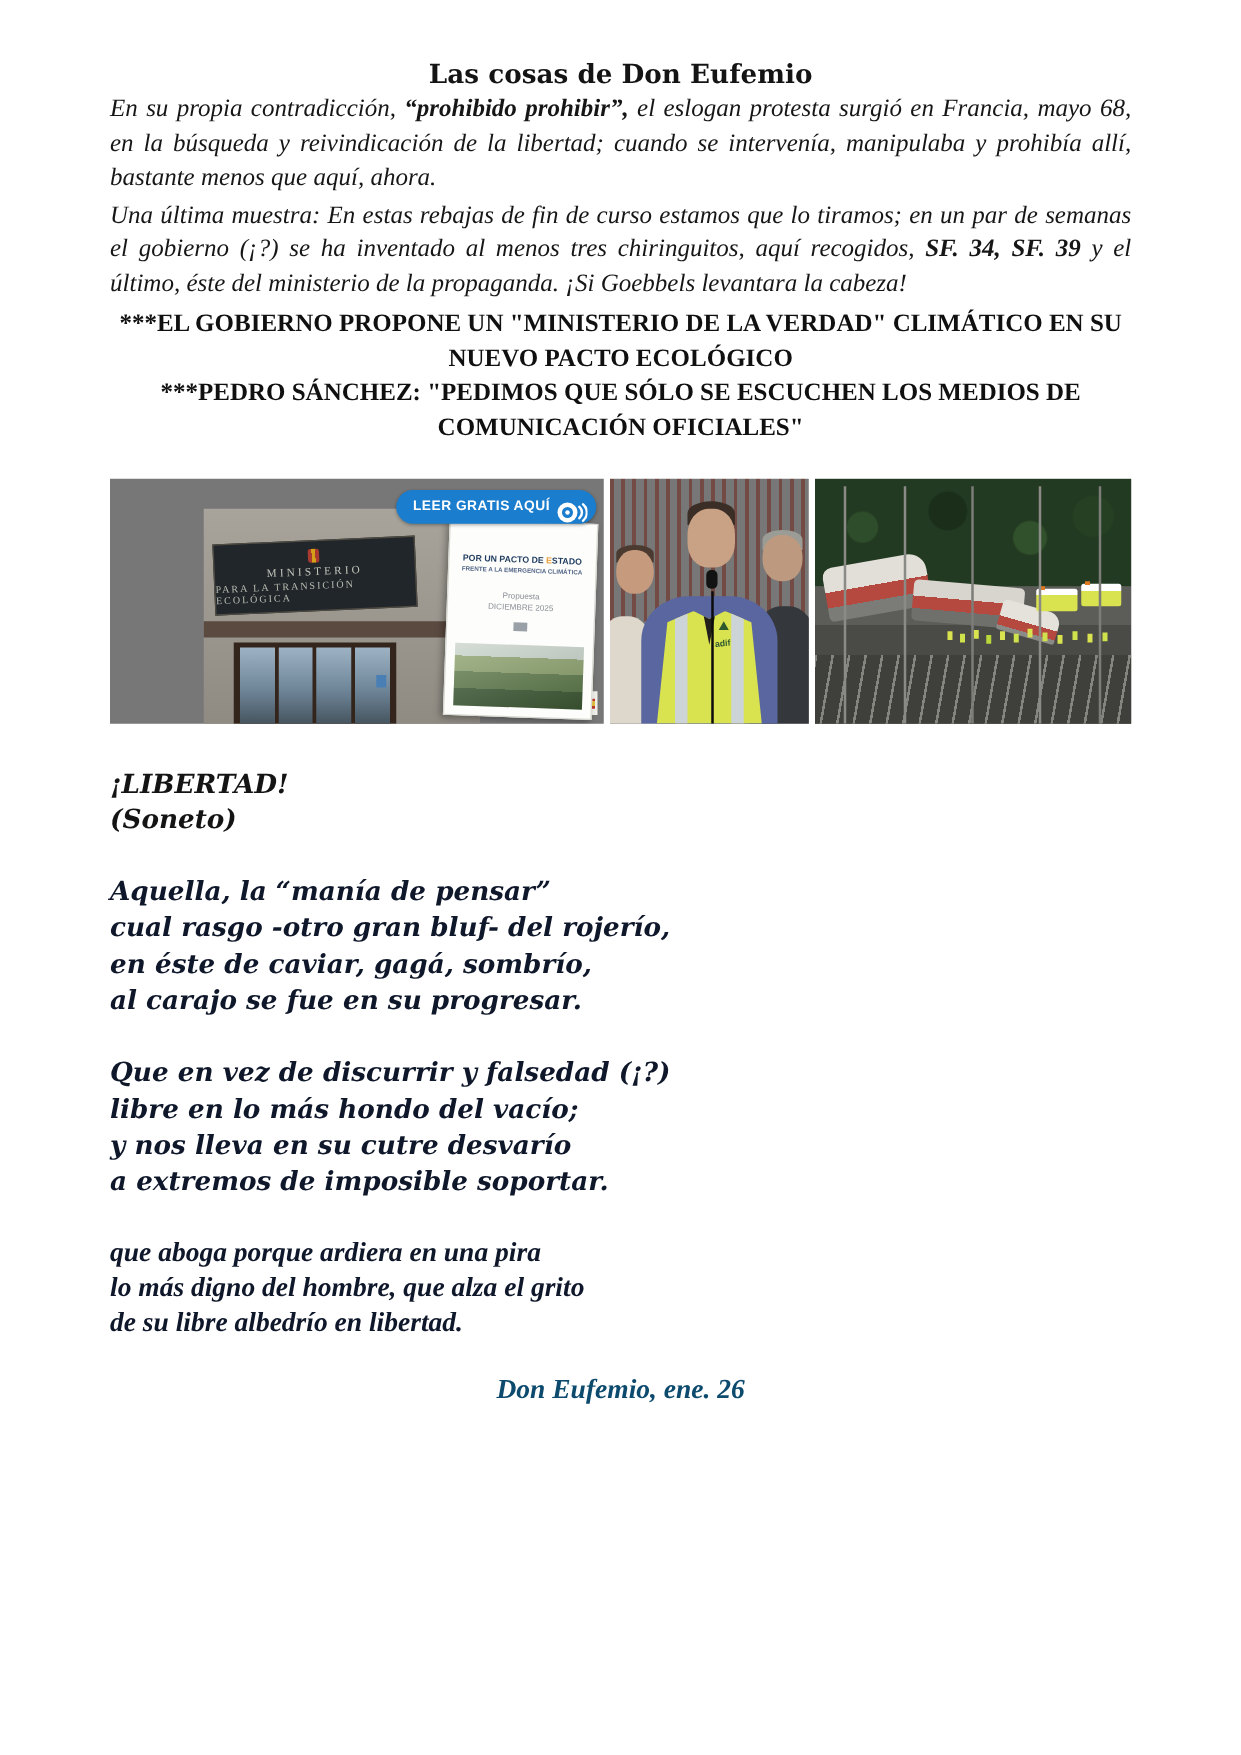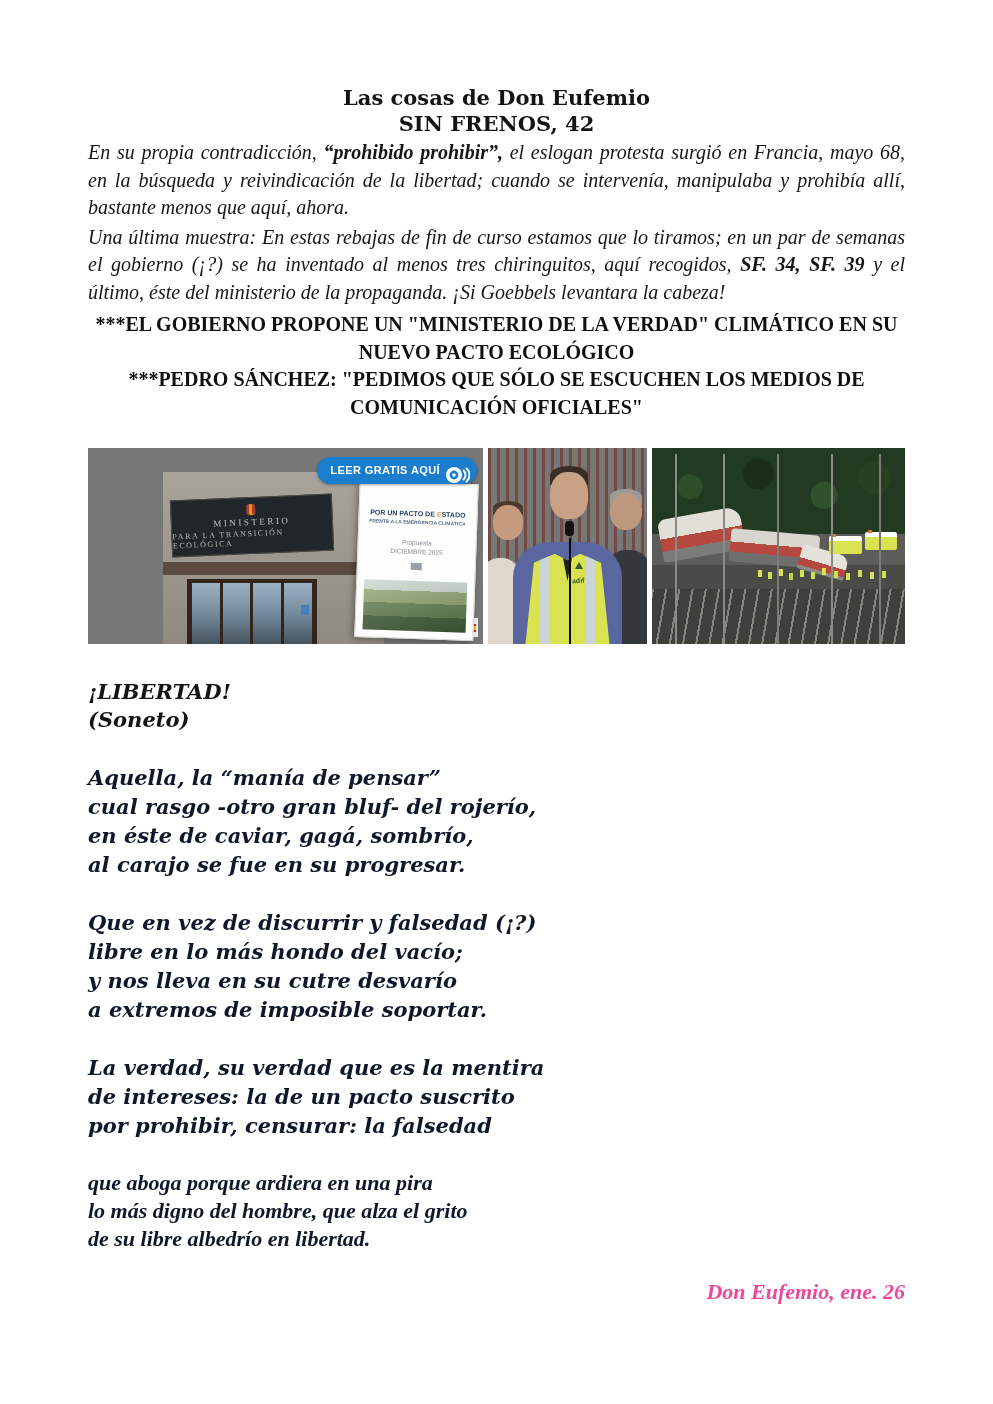--- a/index.html
+++ b/index.html
@@ -1,17 +1,17 @@
 <!DOCTYPE html>
 <html><head>
 <meta charset="utf-8">
 <style>
   html,body{margin:0;padding:0;background:#ffffff;}
   .page{position:relative;width:993px;height:1404px;background:#fff;color:#151515;
-        box-sizing:border-box;padding:85px 88px 0 88px;overflow:hidden;
+        box-sizing:border-box;padding:46px 88px 0 88px;overflow:hidden;
         font-family:"Liberation Serif",serif;}
   
   .title,.subtitle{margin:0;text-align:center;font:bold 21px/26px "DejaVu Serif",serif;color:#141414;}
   
   .body-par{margin:2px 0 0 0;font:italic 20px/27.5px "Liberation Serif",serif;
             text-align:justify;color:#161616;}
   .body-par .b{font-weight:bold;}
   
   .headlines{margin-top:5px;}
   .headline{margin:0;text-align:center;font:bold 20px/27.5px "Liberation Serif",serif;color:#101010;}
@@ -106,29 +106,28 @@
       box-shadow:10px 2px #cfe24c,21px -1px #d9e24f,31px 3px #b8d83c,42px 0 #d9e24f,
                  53px 2px #cfe24c,64px -2px #d9e24f,76px 1px #cfe24c,88px 3px #d9e24f,
                  100px 0 #cfe24c,112px 2px #d9e24f,124px 1px #cfe24c;}
   .mast{left:9%;top:3%;bottom:0;width:2px;background:#8a8a86;
       box-shadow:48px 0 #8a8a86,102px 0 #7c7c78,156px 0 #8a8a86,204px 0 #7c7c78;}
   
   .poem{margin-top:34px;text-align:left;}
   .poem-title,.poem-subtitle{margin:0;font:bold italic 21px/28px "DejaVu Serif",serif;color:#141414;}
   .stanza{margin-top:29px;font:bold italic 21px/29px "DejaVu Serif",serif;color:#0f172a;}
   .stanza.condensed{font:bold italic 22px/28px "Liberation Serif",serif;}
-  .signature{margin:26px 0 0 0;text-align:right;font:bold italic 22px "Liberation Serif",serif;color:#ec4899;}
+  .signature{margin:26px 0 0 0;text-align:center;font:bold italic 22px "Liberation Serif",serif;color:#0c4a6e;}
 </style>
 </head>
 <body>
 
 <div class="page">
 
   <h1 class="title">Las cosas de Don Eufemio</h1>
-  <h2 class="subtitle">SIN FRENOS, 42</h2>
 
   <p class="body-par"><span>En su propia contradicción, </span><span class="b">“prohibido prohibir”,</span><span> el eslogan protesta surgió en Francia, mayo 68, en la búsqueda y reivindicación de la libertad; cuando se intervenía, manipulaba y prohibía allí, bastante menos que aquí, ahora.</span></p>
 
   <p class="body-par"><span>Una última muestra: En estas rebajas de fin de curso estamos que lo tiramos; en un par de semanas el gobierno (¡?) se ha inventado al menos tres chiringuitos, aquí recogidos, </span><span class="b">SF. 34, SF. 39</span><span> y el último, éste del ministerio de la propaganda. ¡Si Goebbels levantara la cabeza!</span></p>
 
   <div class="headlines">
     <p class="headline">***EL GOBIERNO PROPONE UN "MINISTERIO DE LA VERDAD" CLIMÁTICO EN SU NUEVO PACTO ECOLÓGICO</p>
     <p class="headline">***PEDRO SÁNCHEZ: "PEDIMOS QUE SÓLO SE ESCUCHEN LOS MEDIOS DE COMUNICACIÓN OFICIALES"</p>
   </div>
 
@@ -222,25 +221,20 @@
       <div>al carajo se fue en su progresar.</div>
     </div>
 
     <div class="stanza">
       <div>Que en vez de discurrir y falsedad (¡?)</div>
       <div>libre en lo más hondo del vacío;</div>
       <div>y nos lleva en su cutre desvarío</div>
       <div>a extremos de imposible soportar.</div>
     </div>
 
-    <div class="stanza">
-      <div>La verdad, su verdad que es la mentira</div>
-      <div>de intereses: la de un pacto suscrito</div>
-      <div>por prohibir, censurar: la falsedad</div>
-    </div>
 
     <div class="stanza condensed">
       <div>que aboga porque ardiera en una pira</div>
       <div>lo más digno del hombre, que alza el grito</div>
       <div>de su libre albedrío en libertad.</div>
     </div>
   </div>
 
   <p class="signature">Don Eufemio, ene. 26</p>
 

